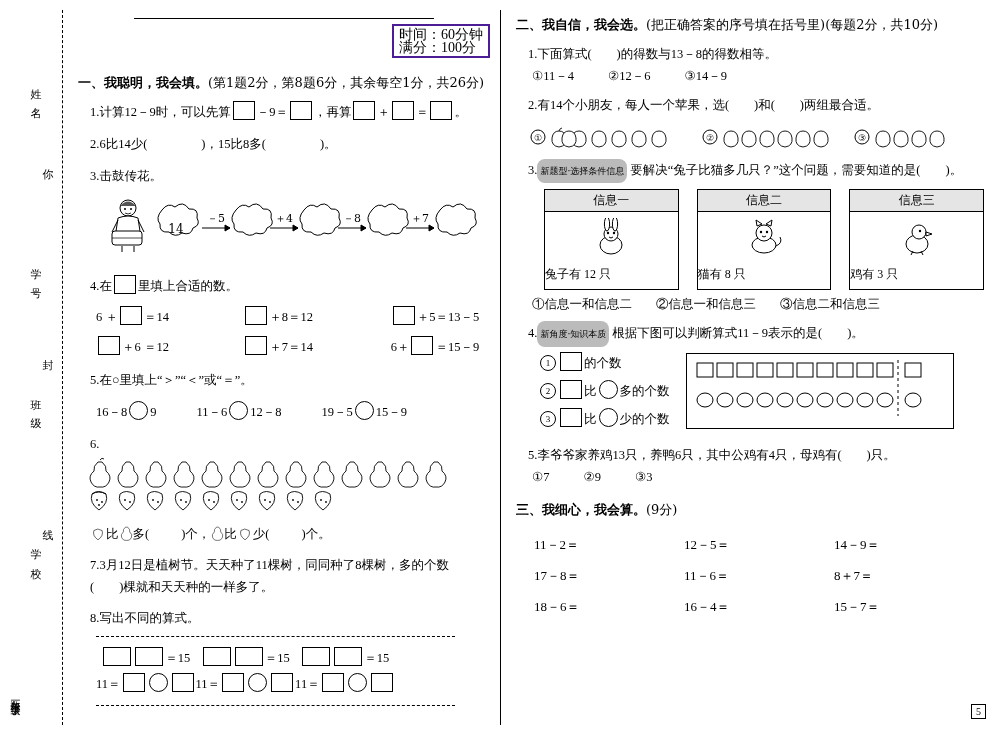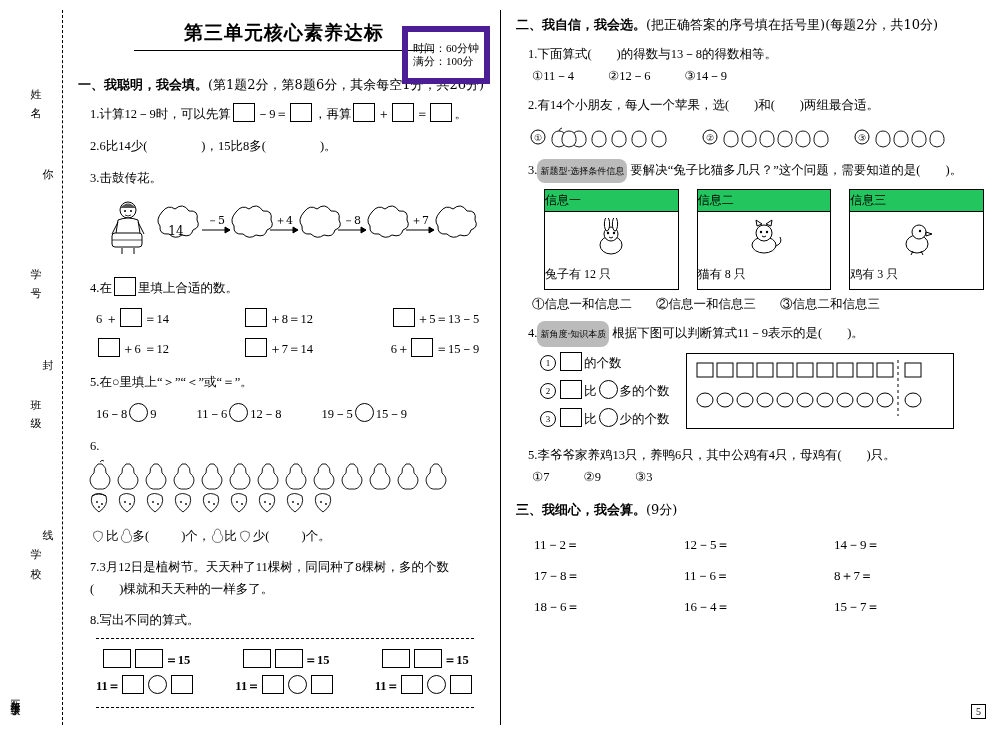--- a/index.html
+++ b/index.html
@@ -50,24 +50,24 @@
     font-family:"DejaVu Serif", serif;
     letter-spacing:1px;
     margin:6px 0 0 0;
     position:relative;
   }
   .title-underline{
     width:300px;height:1px;background:#000;margin:4px auto 0 auto;
   }
   .time-box{
     position:absolute;right:0;top:6px;
-    border:6px solid #4c1d95;
-    font-size:11px;
+    border:2px solid #4c1d95;
+    font-size:14px;
     line-height:13px;
-    padding:10px 5px;
+    padding:2px 5px;
     text-align:left;
   }
   .sec{
     font-size:13px;
     margin:10px 0 6px 0;
     font-weight:bold;
     font-family:"DejaVu Serif", serif;
   }
   .sec .note{font-weight:normal;font-size:13px;}
   .q{
@@ -111,42 +111,42 @@
     margin-bottom:4px;
   }
   .eqrow .item{width:108px;}
 
   .cmprow{
     display:flex;gap:40px;font-size:12.5px;margin:8px 0 0 18px;line-height:24px;
   }
 
   
   .fbrow{
-    display:flex;justify-content:space-between;margin:6px 16px 0 18px;
-    border-top:1px dashed #000;border-bottom:1px dashed #000;padding:8px 0;font-weight:bold;
+    display:flex;justify-content:flex-start;margin:6px 35px 0 18px;
+    border-top:1px dashed #000;border-bottom:1px dashed #000;padding:8px 0;
   }
   .fbcell{font-size:12.5px;line-height:26px;text-align:center;}
 
   
   .opts{
     display:flex;gap:34px;font-size:12.5px;margin:2px 0 0 16px;
   }
   .circnum{
     display:inline-block;width:14px;height:14px;border:1px solid #000;border-radius:50%;
     font-size:9px;line-height:14px;text-align:center;vertical-align:1px;margin-right:2px;
   }
   .applegroups{
     display:flex;gap:22px;margin:6px 0 0 14px;align-items:flex-start;
   }
   .applegrp{display:flex;align-items:center;gap:2px;}
   .tagbox{
     border:1px solid #000;width:135px;
   }
   .tagbox .hd{
-    background:#22c55e;text-align:left;font-size:12px;padding:2px 0;border-bottom:1px solid #000;
+    background:#e5e5e5;text-align:center;font-size:12px;padding:2px 0;border-bottom:1px solid #000;
   }
   .tagbox .bd{
     text-align:center;padding:6px 0 4px 0;
   }
   .tagbox .cap{font-size:12px;padding-bottom:6px;}
   .tagrow{display:flex;gap:18px;margin:6px 0 0 28px;}
   .badge{
     display:inline-block;background:#bbb;color:#000;font-size:9px;
     padding:1px 3px;border-radius:8px;margin-right:3px;
     font-family:"DejaVu Sans", sans-serif;
@@ -178,21 +178,20 @@
     <span style="top:480px;">学　校：</span>
   </div>
   <div class="fold-word" style="top:160px;">你</div>
   <div class="fold-word" style="top:350px;">封</div>
   <div class="fold-word" style="top:520px;">线</div>
   <div class="corner-tag">数学一年级下 BS</div>
 
   <div class="col-left">
 
     <div style="position:relative;height:46px;">
-      <div class="title">第三单元核心素养达标</div>
       <div class="title-underline"></div>
       <div class="time-box">
         <div>时间：60分钟</div>
         <div>满分：100分</div>
       </div>
     </div>
 
     <div class="sec">
       <span>一、我聪明，我会填。</span><span class="note">(第1题2分，第8题6分，其余每空1分，共26分)</span>
     </div>

